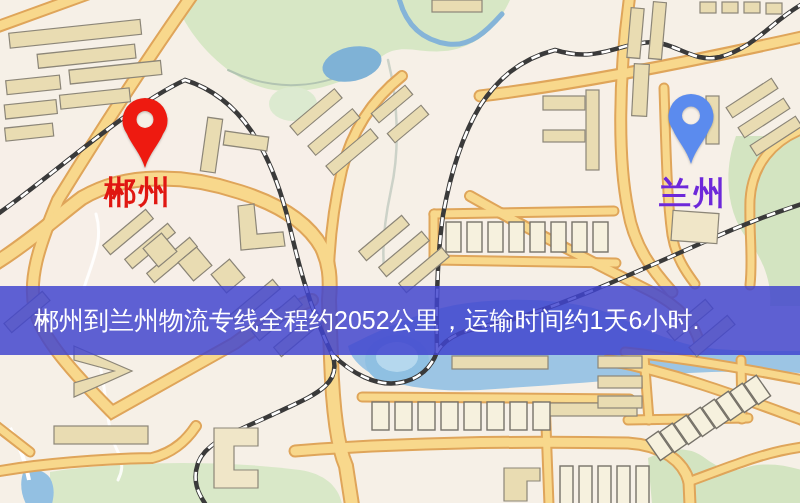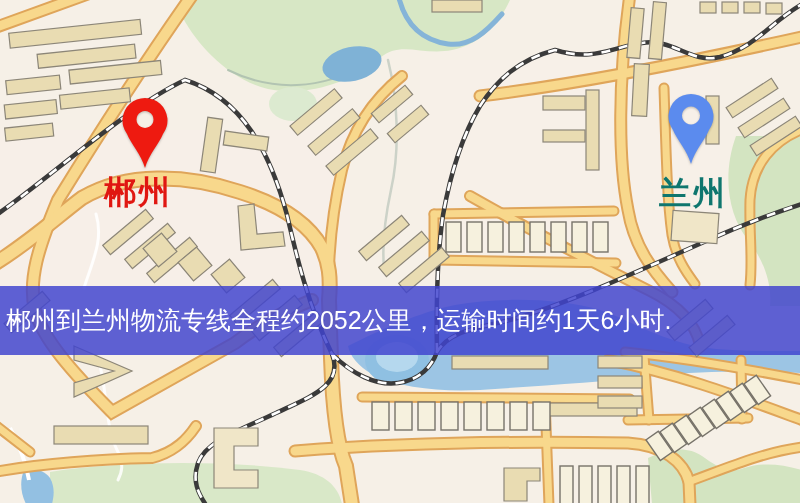--- a/index.html
+++ b/index.html
@@ -12,21 +12,21 @@
   #dest-pin{left:661px;top:92px;}
   .pin svg{filter:drop-shadow(0 1px 1px rgba(0,0,0,.25));}
   .city-label{position:absolute;width:170px;text-align:center;
       font-family:"Liberation Serif","DejaVu Serif",serif;
       font-weight:bold;font-size:32px;line-height:1;letter-spacing:2px;
       text-shadow:0 0 1px rgba(255,255,255,.3);}
   #origin-label{left:53px;top:176px;}
   #dest-label{left:608px;top:177px;}
   #info-banner{position:absolute;left:0;top:286px;width:800px;height:69px;
       background:rgba(64,68,206,0.84);}
-  #info-banner .banner-text{display:block;padding-left:6px;line-height:69px;
+  #info-banner .banner-text{display:block;padding-left:34px;line-height:69px;
       font-size:25px;color:#ffffff;white-space:nowrap;
       font-family:"Liberation Sans","DejaVu Sans",sans-serif;}
 </style>
 </head>
 <body>
 
 <div id="map-wrap">
 <svg id="map-svg" width="800" height="503" viewBox="0 0 800 503">
 
   <rect x="0" y="0" width="800" height="503" fill="#f6f0e7"></rect>
@@ -273,14 +273,14 @@
 </div>
 
 <div class="pin" id="dest-pin">
   <svg width="60" height="80" viewBox="0 0 60 80">
     <path fill-rule="evenodd" d="M30 72 C26 58 16 48 12 38 A22.5 22.5 0 1 1 48 38 C44 48 34 58 30 72 Z
              M30 14.5 a9 9 0 1 0 0.01 0 Z" fill="#5b8bee"></path>
   </svg>
 </div>
 
 <div class="city-label" id="origin-label" style="color: rgb(224, 23, 17);">郴州</div>
-<div class="city-label" id="dest-label" style="color: #0f766e;">兰州</div>
+<div class="city-label" id="dest-label" style="color: #6d28d9;">兰州</div>
 </div>
 
 </body></html>

